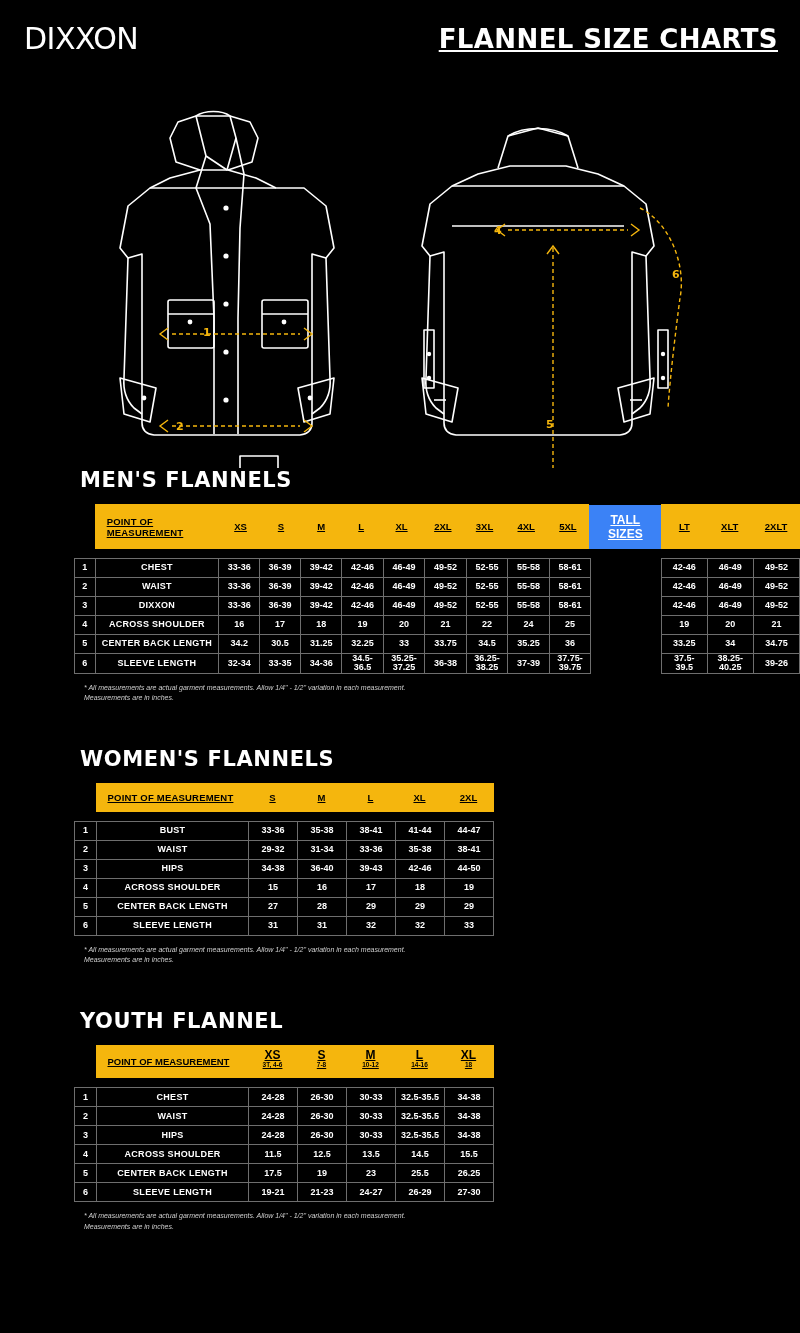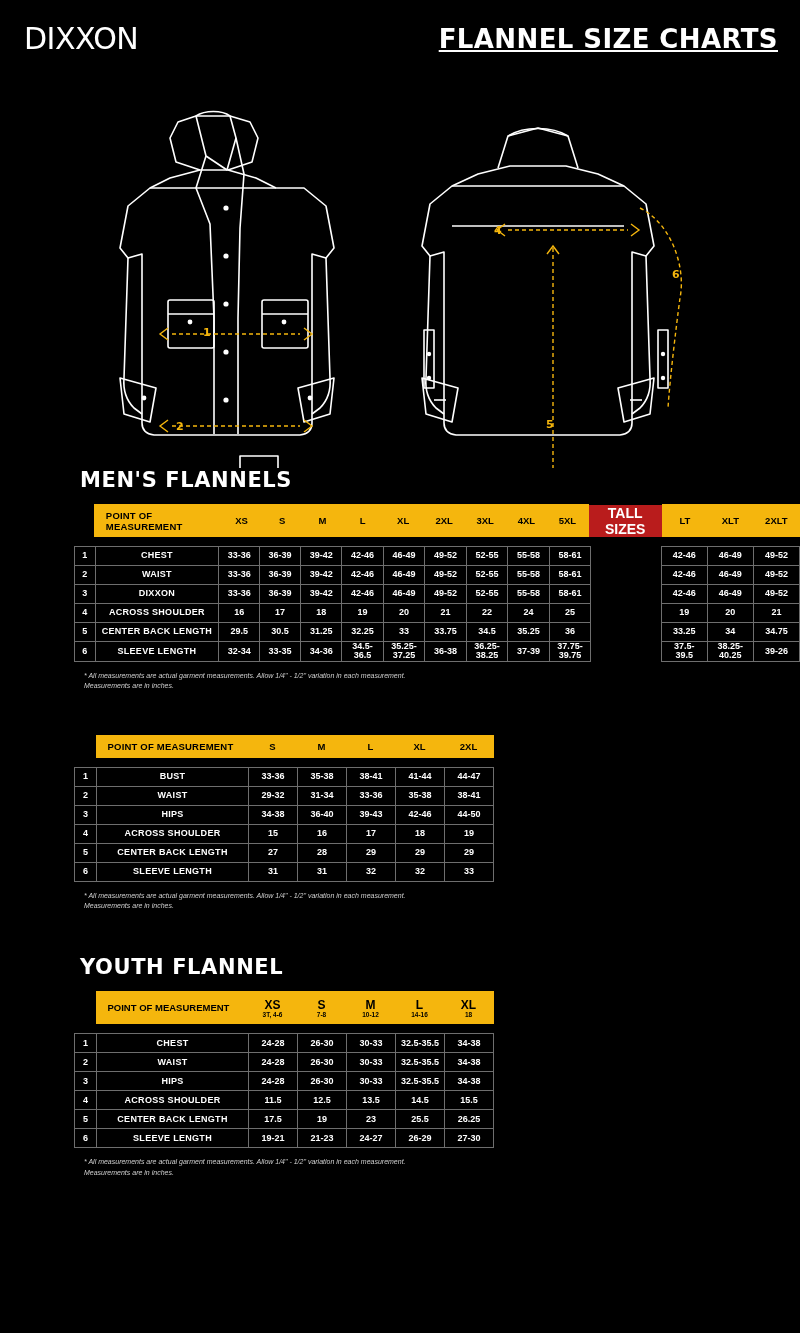--- a/index.html
+++ b/index.html
@@ -86,37 +86,38 @@
     margin-bottom: 9px;
   }
   .hdr-table td {
     background: #f5b60d;
     color: #000;
     font-weight: bold;
     font-size: 9.5px;
     text-align: center;
     height: 22px;
     border: 1px solid #f5b60d;
-    padding: 0;
+    padding: 8px;
+    text-decoration: underline;
   }
   .hdr-table td.pom {
     text-align: left;
     padding-left: 11px;
     font-size: 9.5px;
     letter-spacing: 0.2px;
   }
   .hdr-table td.blank {
     background: #000;
     border: none;
   }
   .hdr-table td.tall-sizes {
-    background: #b91c1c;
+    background: #3b82f6;
     border: none;
     color: #ffffff;
-    font-size: 14px;
+    font-size: 12px;
   }
 
   td.num {
     width: 22px;
     font-size: 9px;
   }
   td.label {
     text-align: center;
     font-size: 9px;
     letter-spacing: 0.3px;
@@ -390,21 +391,21 @@
       <td>24</td>
       <td>25</td>
       <td class="spacer"></td>
       <td>19</td>
       <td>20</td>
       <td>21</td>
     </tr>
     <tr>
       <td class="num">5</td>
       <td class="label">CENTER BACK LENGTH</td>
-      <td>29.5</td>
+      <td>34.2</td>
       <td>30.5</td>
       <td>31.25</td>
       <td>32.25</td>
       <td>33</td>
       <td>33.75</td>
       <td>34.5</td>
       <td>35.25</td>
       <td>36</td>
       <td class="spacer"></td>
       <td>33.25</td>
@@ -431,20 +432,21 @@
   </tbody>
     </table>
 
   <div class="footnote">
     <div>* All measurements are actual garment measurements.  Allow 1/4" - 1/2" variation in each measurement.</div>
     <div>Measurements are in inches.</div>
   </div>
 </div>
 
 <div class="section mt-sec">
+  <div class="section-title">WOMEN'S FLANNELS</div>
 
   <table class="hdr-table">
     <colgroup>
       <col style="width:22px">
         <col style="width:152px">
       <col style="width:49px">
         <col style="width:49px">
         <col style="width:49px">
         <col style="width:49px">
         <col style="width:49px">

